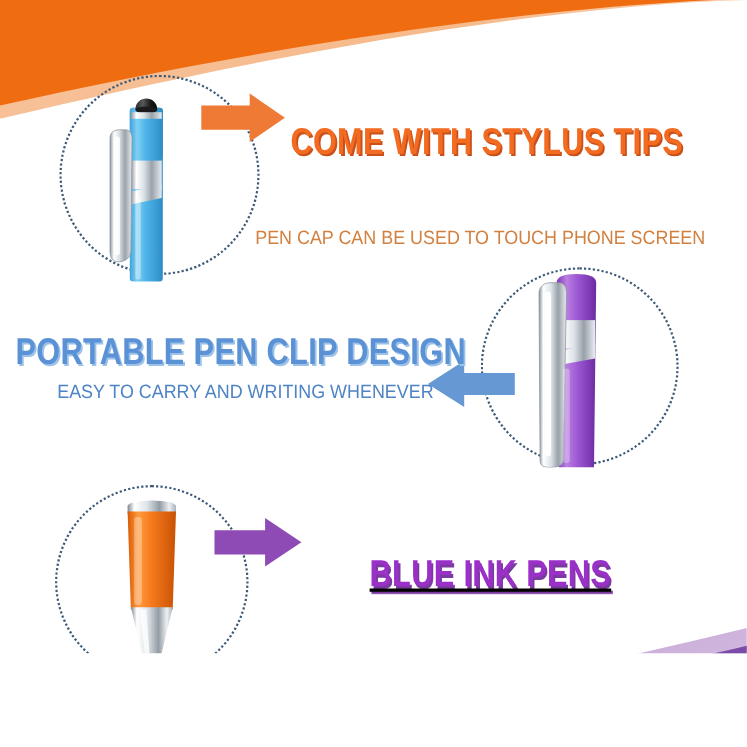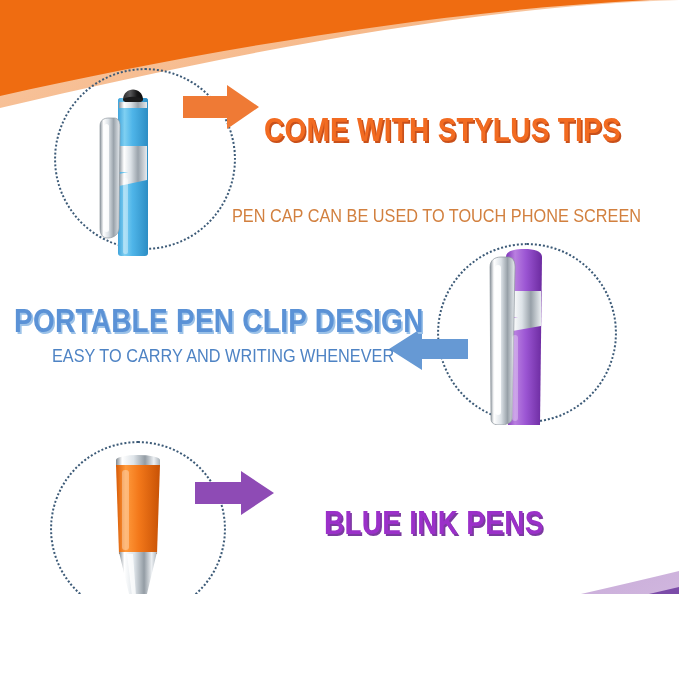--- a/index.html
+++ b/index.html
@@ -259,17 +259,17 @@
       <path d="M24,164 L42,164 L38,170 L28,170 Z" fill="url(#reflect3)"></path>
     </svg>
   </div>
 
   <div class="arrow" style="left:193px; top:468px;">
     <svg width="84" height="50" viewBox="0 0 84 50">
       <path d="M2,14 L48,14 L48,3 L81,25 L48,47 L48,36 L2,36 Z" fill="#8E4BB5"></path>
     </svg>
   </div>
 
-  <div class="feature" style="left:324px; top:505px;">
+  <div class="feature" style="left:336px; top:505px;text-decoration:underline;">
     <div class="headline h-purple">BLUE INK PENS</div>
   </div>
 
 </div>
 
 </body></html>

